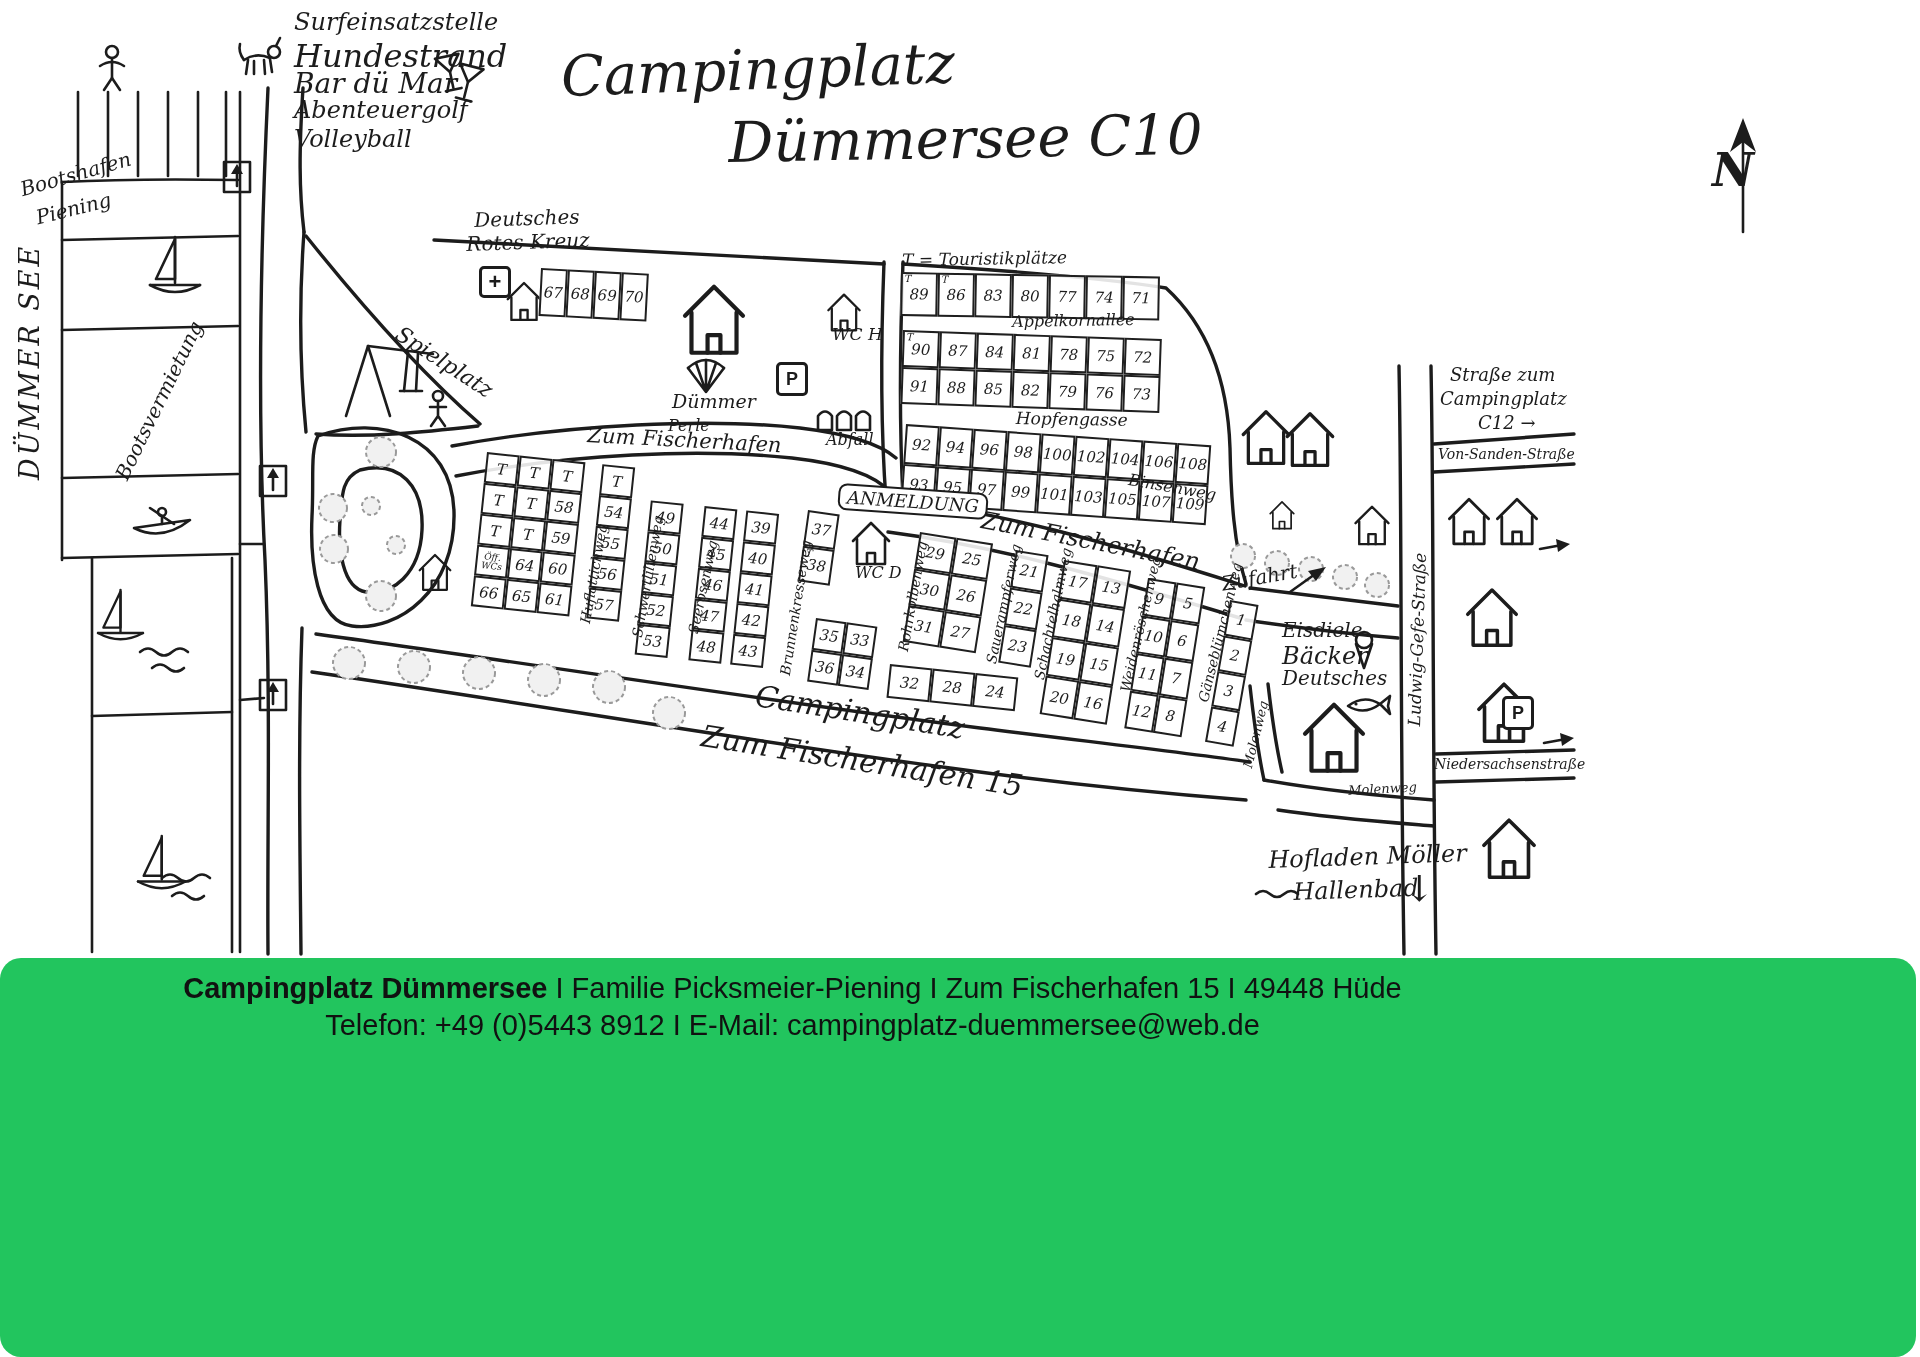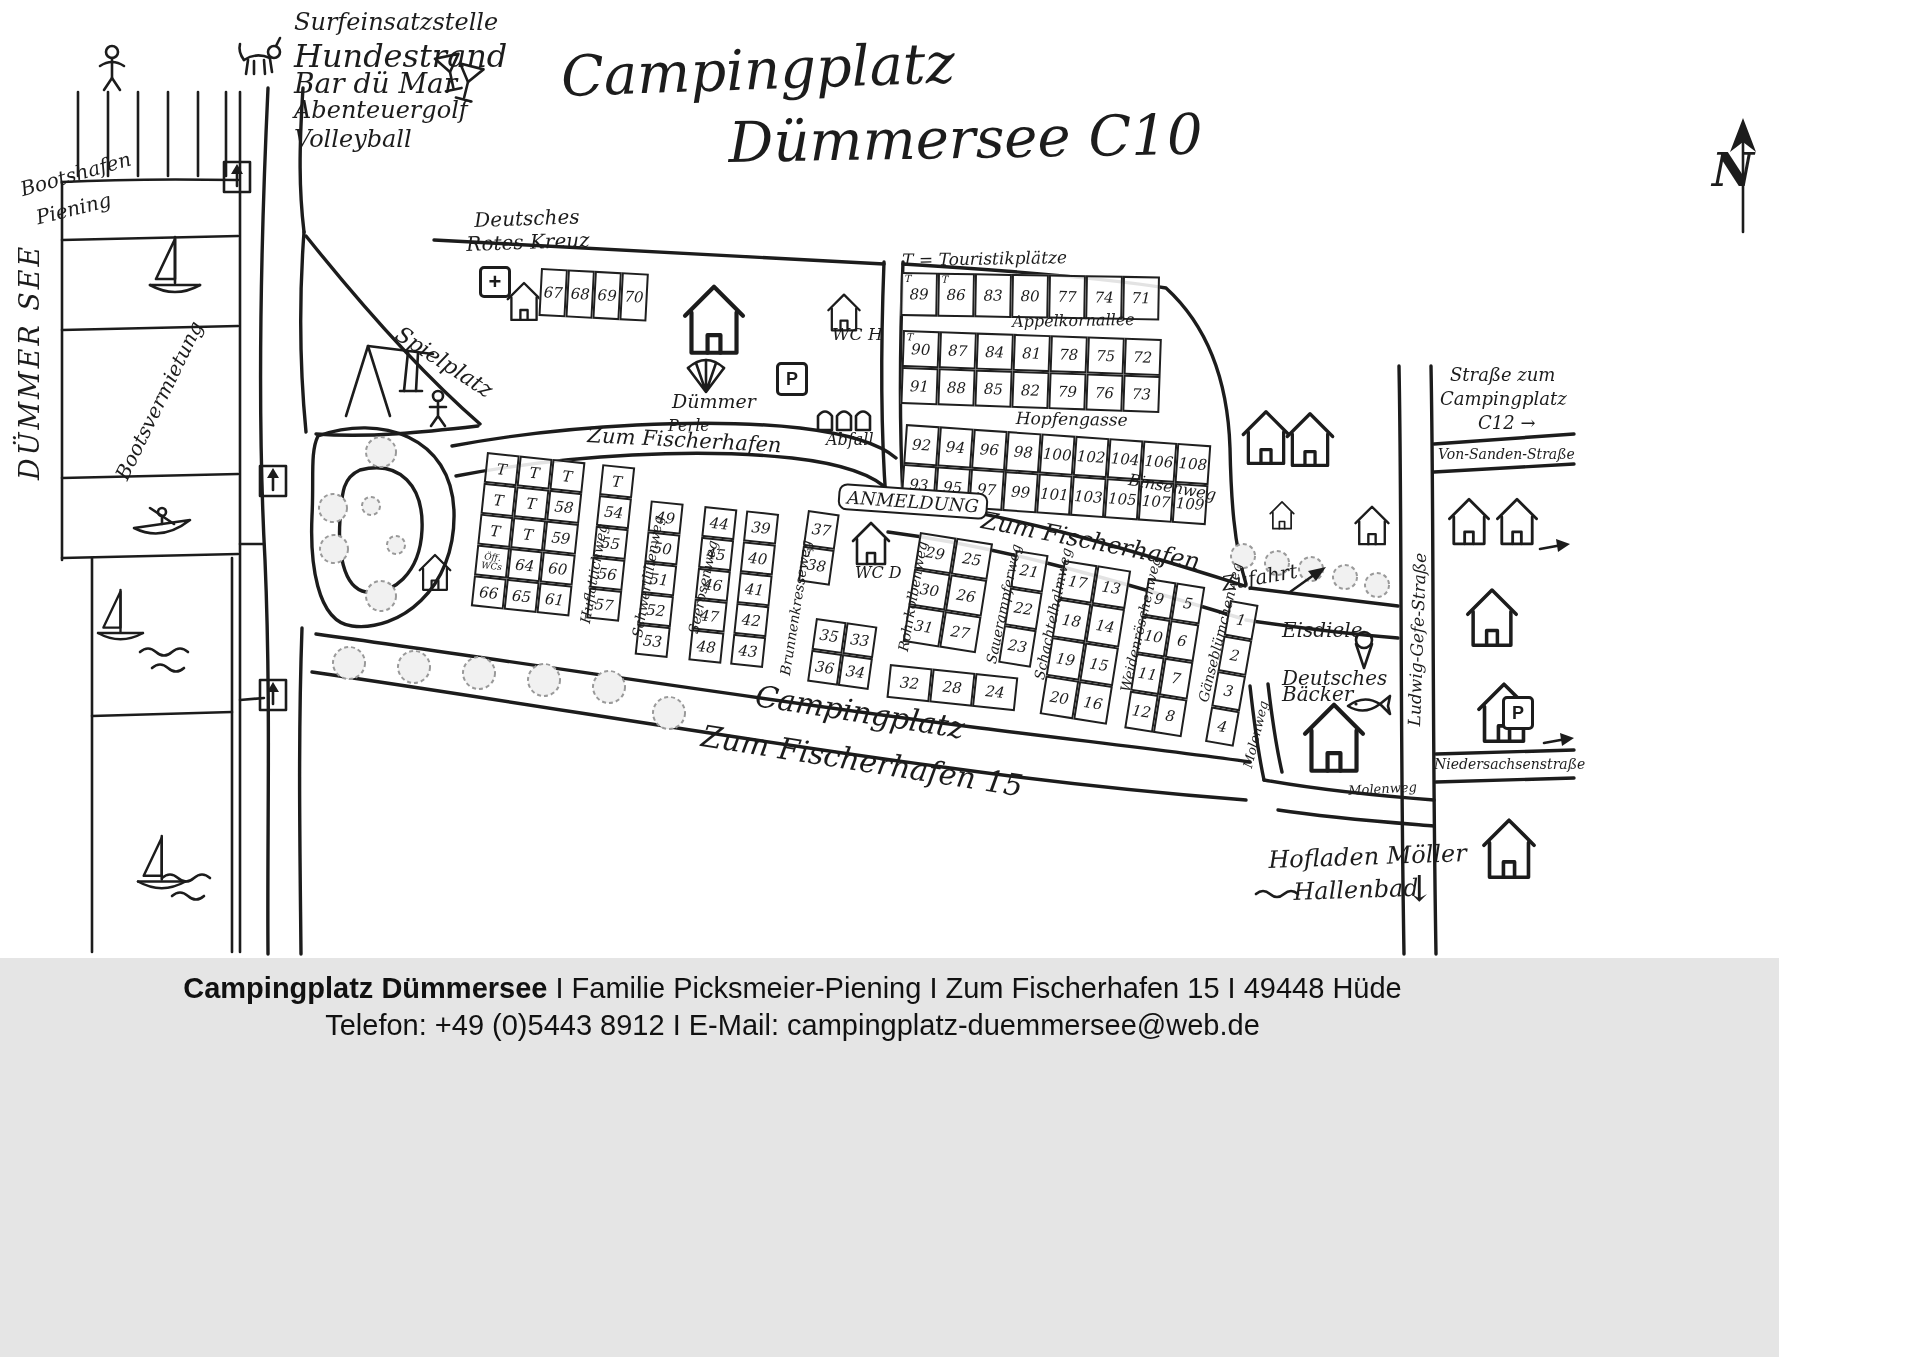--- a/index.html
+++ b/index.html
@@ -15,21 +15,21 @@
   .lbl{position:absolute;white-space:nowrap;transform-origin:left top;line-height:1.05;}
   .hand{font-family:"DejaVu Serif",serif;font-style:italic;}
   .plot-block{position:absolute;transform-origin:left top;}
   .cell{position:absolute;border:2px solid #1f1f1f;background:rgba(255,255,255,.88);box-sizing:border-box;
         display:flex;align-items:center;justify-content:center;text-align:center;
         font-family:"DejaVu Serif",serif;font-style:italic;font-size:15px;}
   .cell .tmark{position:absolute;top:-1px;left:2px;font-size:10px;}
   .sign{position:absolute;border:3px solid #1c1c1c;border-radius:5px;background:#fff;
         display:flex;align-items:center;justify-content:center;font-weight:bold;}
   .box{position:absolute;border:2px solid #1c1c1c;border-radius:9px;background:#fff;padding:1px 7px;}
-  .footer{position:absolute;left:0;top:958px;width:1779px;height:399px;background:#e5e5e5;}
+  .footer{position:absolute;left:0;top:958px;width:1916px;height:399px;background:#22c55e;border-radius:21px;}
   .footer-inner{width:1585px;text-align:center;padding-top:12px;font-size:29px;line-height:1.26;color:#111;}
 </style>
 </head>
 <body>
 
 <div class="map">
 
   <svg class="layer" width="1920" height="958" viewBox="0 0 1920 958">
     <defs>
       <symbol id="house" viewBox="0 0 40 46">
@@ -653,21 +653,21 @@
 
   <div class="box hand" style="left:838px;top:488px;font-size:18px;transform:rotate(4deg)"><span>ANMELDUNG</span></div>
   <div class="lbl hand" style="left:855px;top:565px;font-size:16px">WC D</div>
   <div class="lbl hand" style="left:832px;top:326px;font-size:17px">WC H</div>
   <div class="lbl hand" style="left:826px;top:432px;font-size:16px">Abfall</div>
   <div class="lbl hand" style="left:672px;top:392px;font-size:19px">Dümmer</div>
   <div class="lbl hand" style="left:668px;top:418px;font-size:16px">Perle</div>
 
   <div class="lbl hand" style="left:1220px;top:574px;font-size:20px;transform:rotate(-10deg)">Zufahrt</div>
   <div class="lbl hand" style="left:1282px;top:620px;font-size:20px">Eisdiele</div>
-  <div class="lbl hand" style="left:1282px;top:684px;font-size:20px">Bäcker</div>
+  <div class="lbl hand" style="left:1282px;top:644px;font-size:24px">Bäcker</div>
   <div class="lbl hand" style="left:1282px;top:668px;font-size:20px">Deutsches</div>
 
   <div class="lbl hand" style="left:758px;top:680px;font-size:30px;transform:rotate(9deg)">Campingplatz</div>
   <div class="lbl hand" style="left:704px;top:720px;font-size:30px;transform:rotate(9deg)">Zum Fischerhafen 15</div>
 
   <div class="lbl hand" style="left:1450px;top:366px;font-size:18px">Straße zum</div>
   <div class="lbl hand" style="left:1440px;top:390px;font-size:18px">Campingplatz</div>
   <div class="lbl hand" style="left:1478px;top:414px;font-size:18px">
     <span>C12</span>
     <span>→</span>

